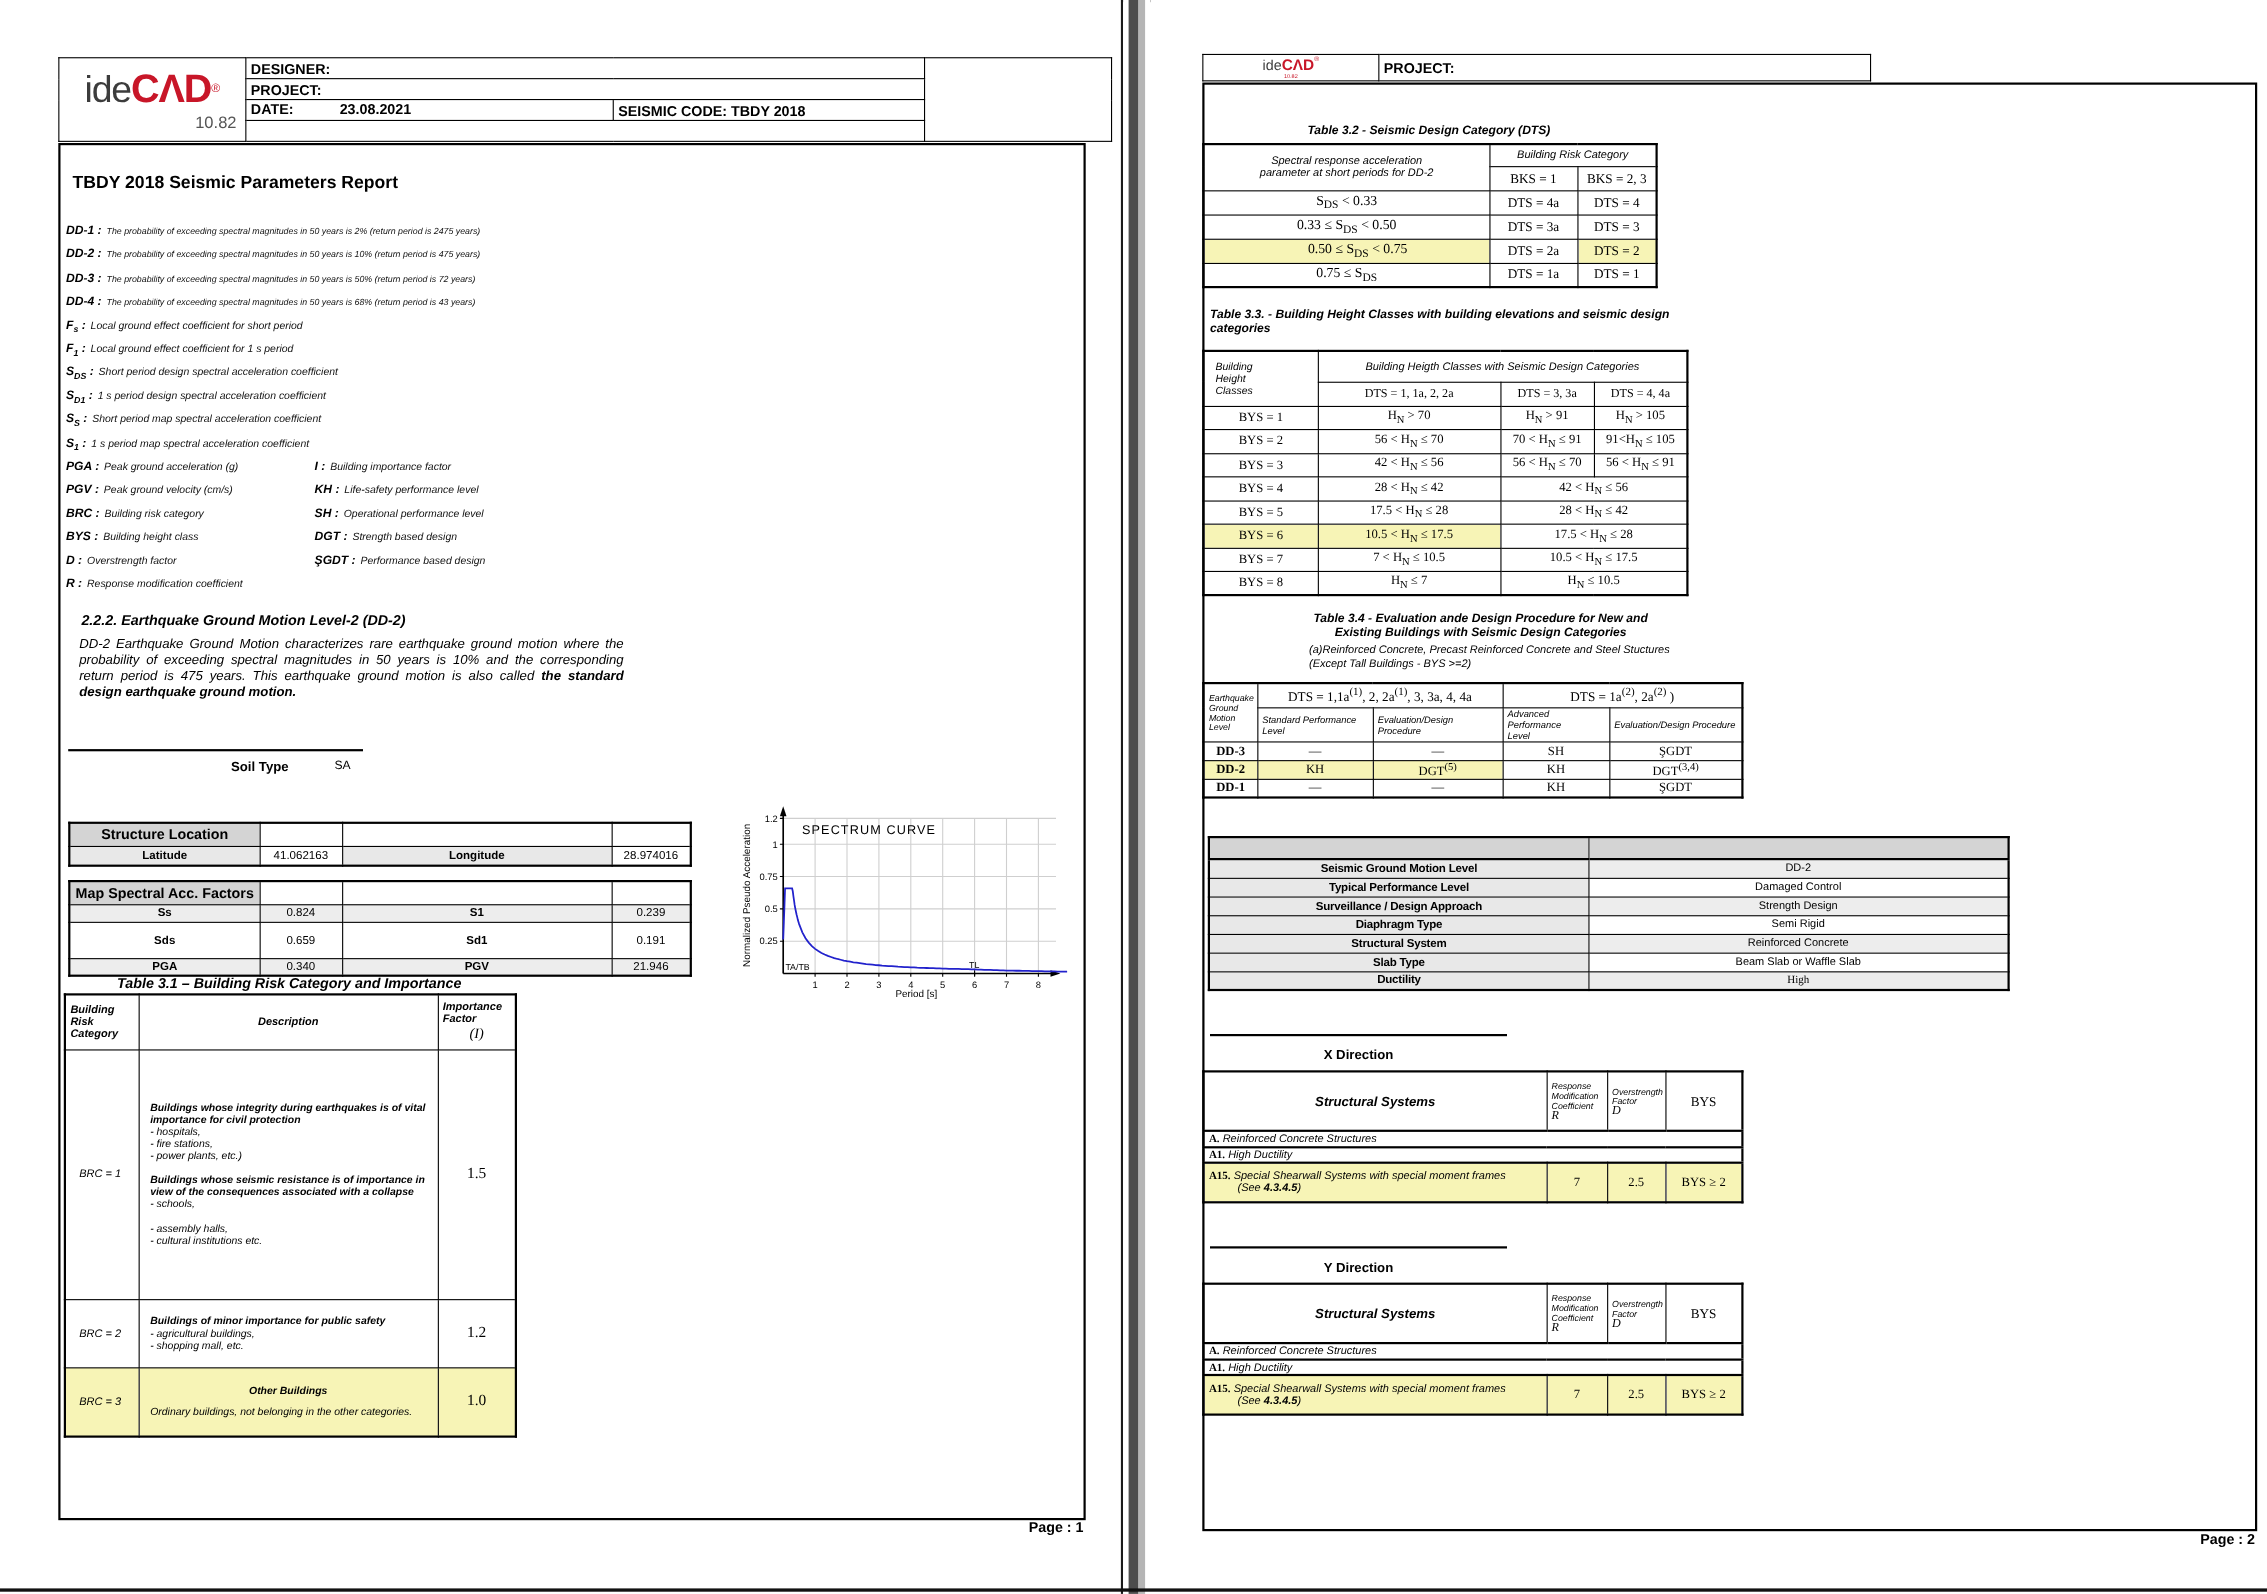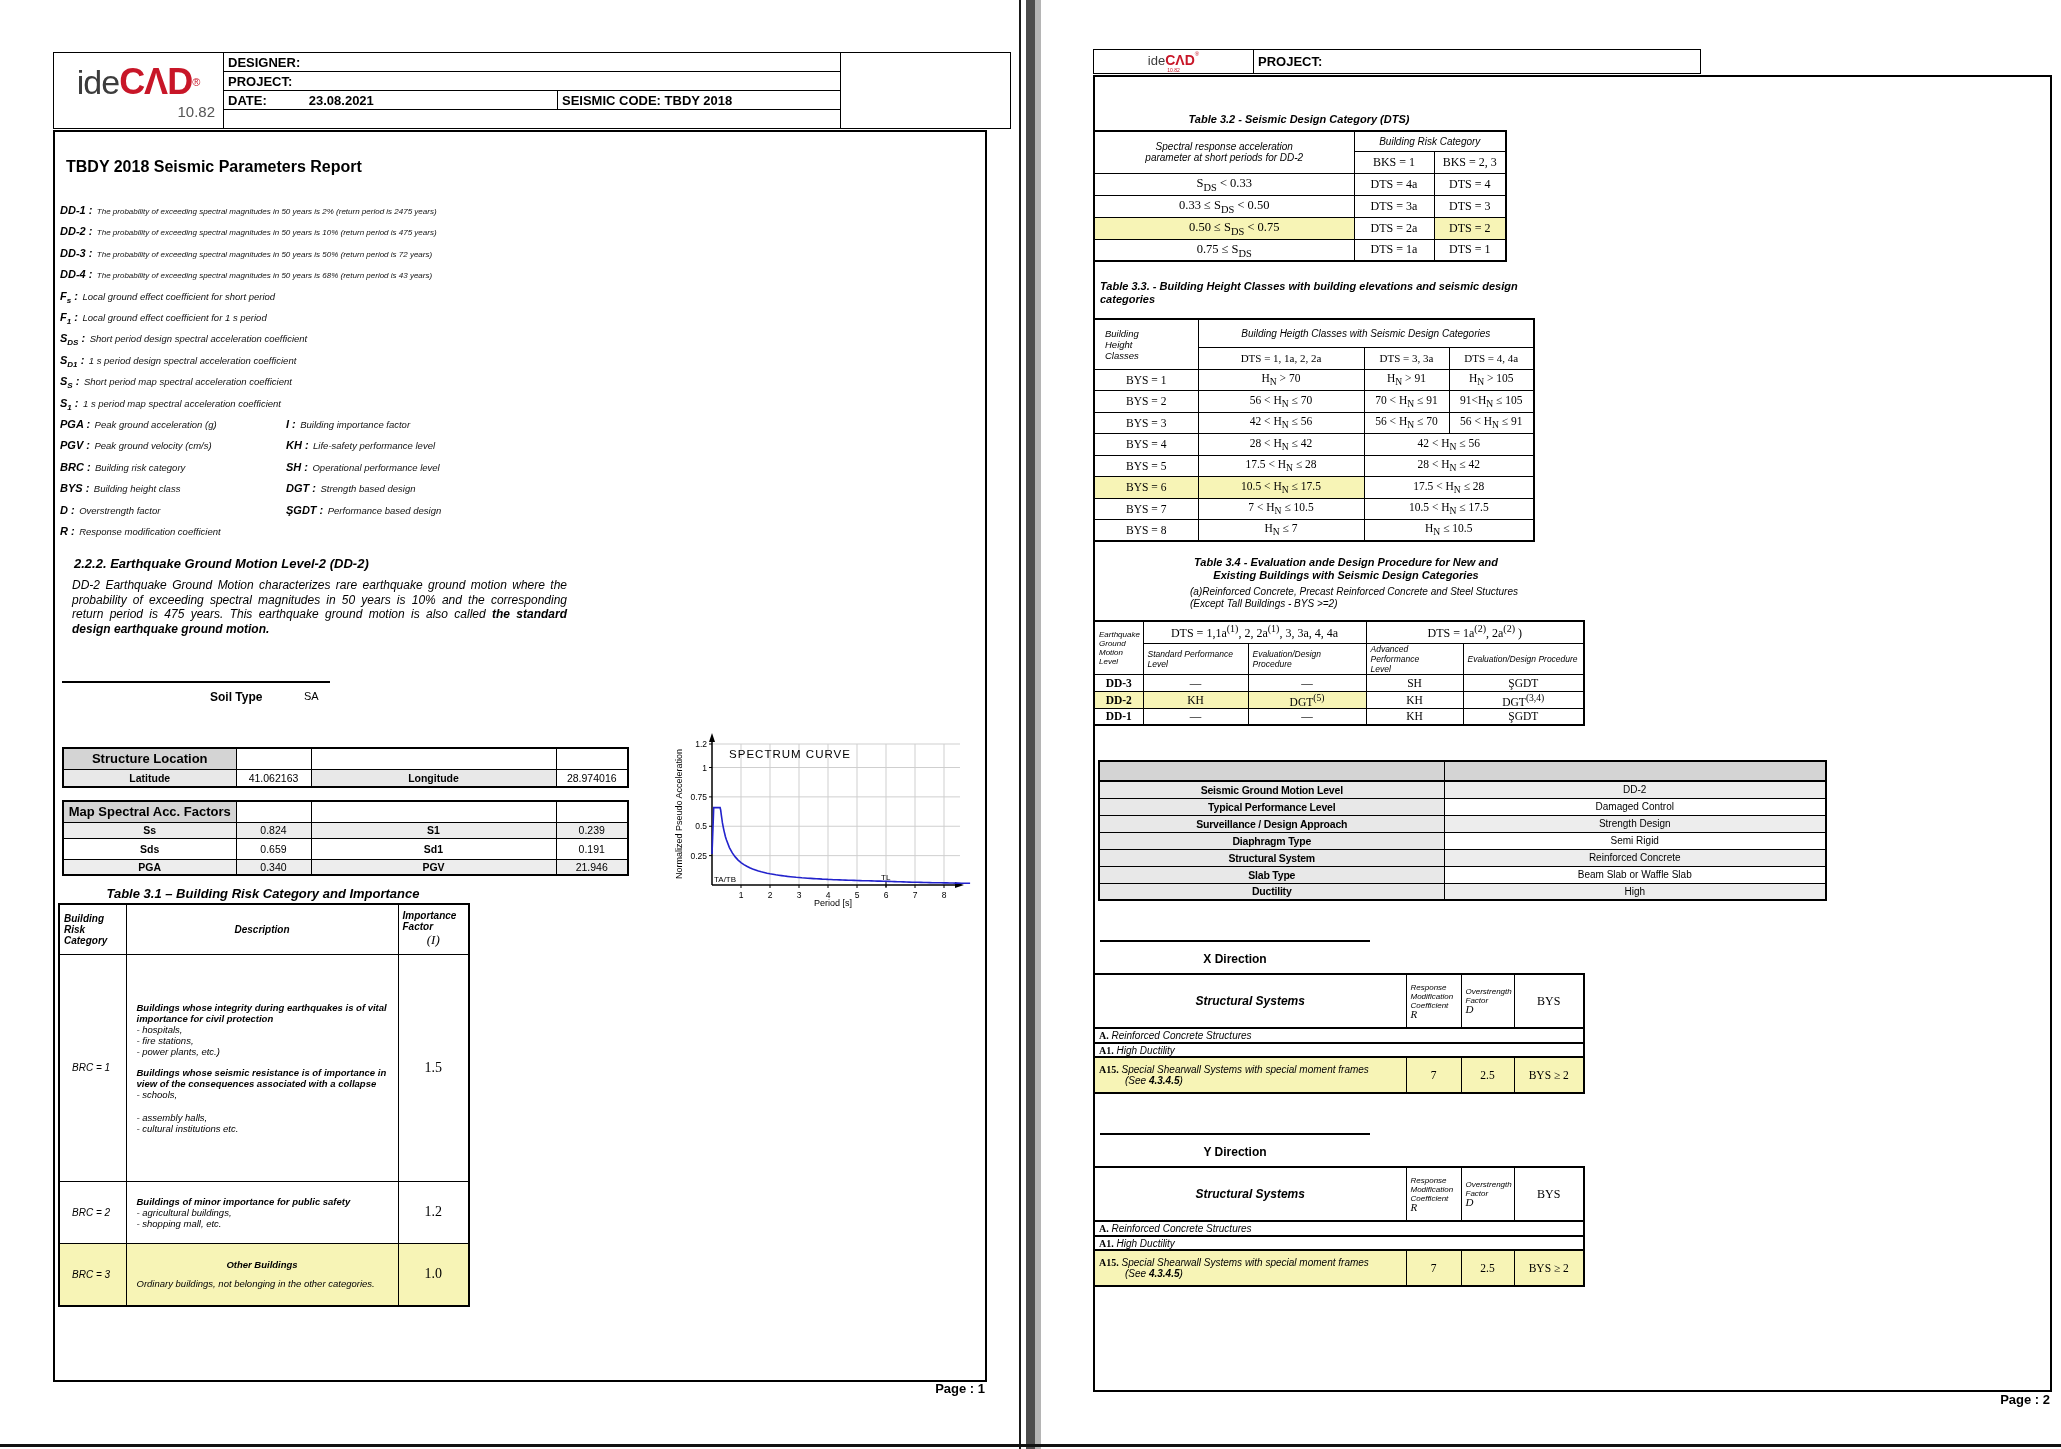--- a/index.html
+++ b/index.html
@@ -163,21 +163,21 @@
             <td></td>
             <td></td>
             <td></td>
           </tr>
           <tr style="height:16px;">
             <td class="b ctr zebra" style="font-size:10.5px;">Ss</td>
             <td class="ctr zebra" style="font-size:10.5px;">0.824</td>
             <td class="b ctr zebra" style="font-size:10.5px;">S1</td>
             <td class="ctr zebra" style="font-size:10.5px;">0.239</td>
           </tr>
-          <tr style="height:21px;">
+          <tr style="height:33px;">
             <td class="b ctr" style="font-size:10.5px;">Sds</td>
             <td class="ctr" style="font-size:10.5px;">0.659</td>
             <td class="b ctr" style="font-size:10.5px;">Sd1</td>
             <td class="ctr" style="font-size:10.5px;">0.191</td>
           </tr>
           <tr style="height:16px;">
             <td class="b ctr zebra" style="font-size:10.5px;">PGA</td>
             <td class="ctr zebra" style="font-size:10.5px;">0.340</td>
             <td class="b ctr zebra" style="font-size:10.5px;">PGV</td>
             <td class="ctr zebra" style="font-size:10.5px;">21.946</td>
@@ -514,21 +514,21 @@
           <tr style="height:17px;">
             <td class="b ctr lblbg" style="font-size:10.5px;letter-spacing:-0.2px;">Structural System</td>
             <td class="ctr zebra" style="font-size:10px;">Reinforced Concrete</td>
           </tr>
           <tr style="height:17px;">
             <td class="b ctr lblbg" style="font-size:10.5px;letter-spacing:-0.2px;">Slab Type</td>
             <td class="ctr" style="font-size:10px;">Beam Slab or Waffle Slab</td>
           </tr>
           <tr style="height:17px;">
             <td class="b ctr lblbg" style="font-size:10.5px;letter-spacing:-0.2px;">Ductility</td>
-            <td class="ctr zebra" style="font-size:10px;">High</td>
+            <td class="ctr zebra" style="font-size:10px;font-family:Liberation Serif, serif;">High</td>
           </tr>
         </tbody>
       </table>
     </div>
 
   <div id="dirX">
       <div class="ruleline" style="left:54px;top:940px;width:270px;"></div>
       <div class="abs b ctr" style="left:54px;top:952px;width:270px;font-size:12px;">X Direction</div>
       <table class="t outer2 abs" style="left:47px;top:973px;width:490px;">
         <colgroup>

